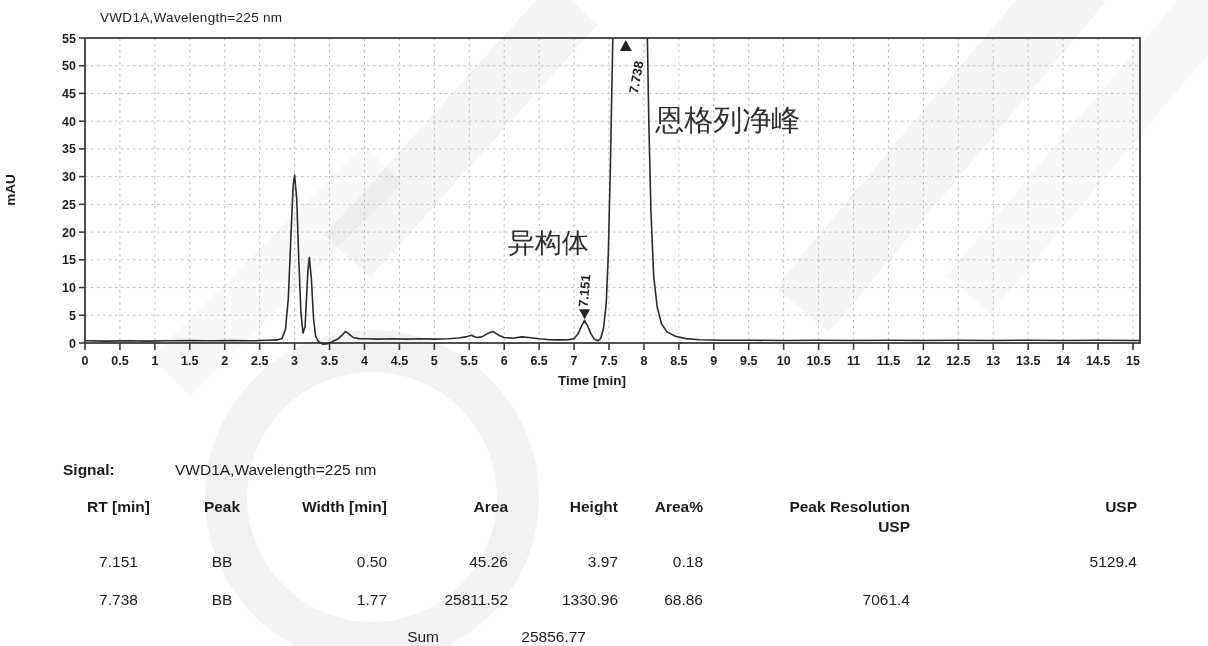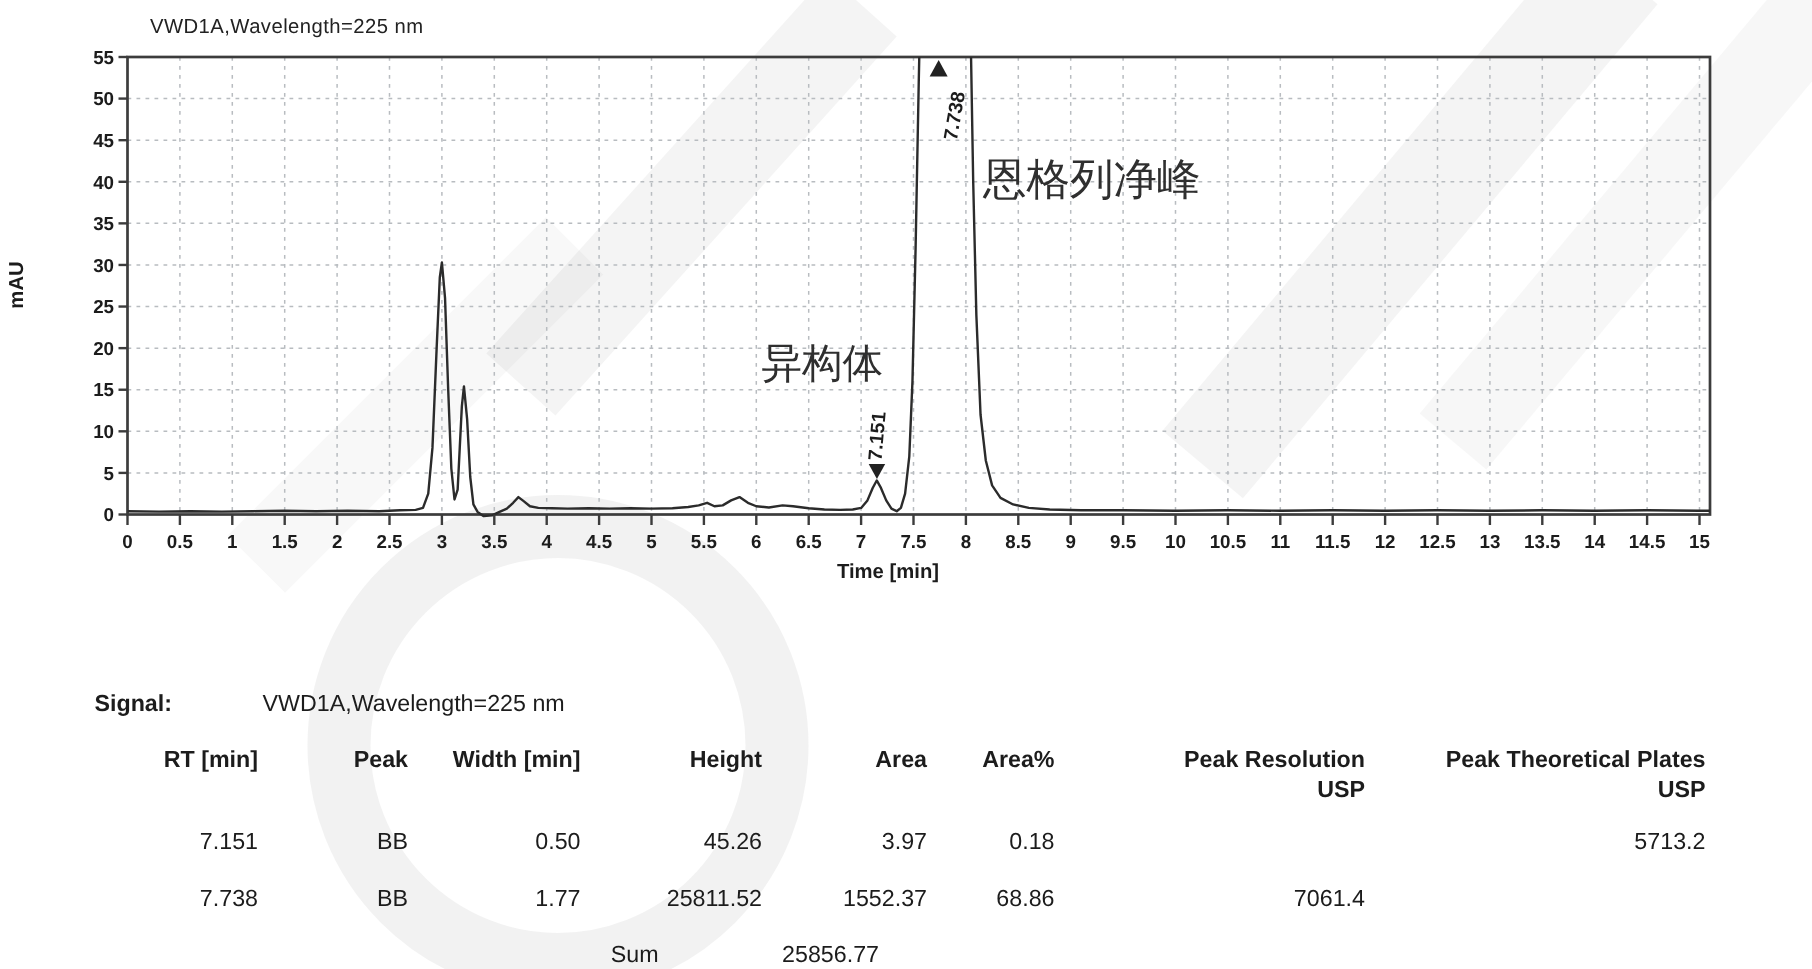--- a/index.html
+++ b/index.html
@@ -22,21 +22,21 @@
 
   
   .ptable{position:absolute;left:0;top:456px;width:1208px;font-size:15.5px;padding-left:35px;}
   .signal-row{margin:5px 0 0 28px;height:22px;}
   .signal-label{font-weight:bold;display:inline-block;width:112px;}
   .grid-row{display:grid;margin-left:30px;
     grid-template-columns:107px 100px 115px 121px 110px 85px 207px 227px;}
   .thead{margin-top:14px;font-weight:bold;line-height:20px;}
   .drow{margin-top:16px;height:22px;}
   .sumrow{margin-top:15px;height:22px;gap:26px;}
-  .c-center{text-align:right;}
+  .c-center{text-align:center;}
   .c-right{text-align:right;}
   .hsub{min-height:20px;}
 </style>
 </head>
 <body>
 
 <div class="page">
 
   <div class="wm wm-ring"></div>
   <div class="wm wm-bar1"></div>
@@ -208,55 +208,54 @@
       <div class="c-center">
           <div class="hmain">RT [min]</div>
         </div>
       <div class="c-center">
           <div class="hmain">Peak</div>
         </div>
       <div class="c-right">
           <div class="hmain">Width [min]</div>
         </div>
       <div class="c-right">
+          <div class="hmain">Area</div>
+        </div>
+      <div class="c-right">
           <div class="hmain">Height</div>
-        </div>
-      <div class="c-right">
-          <div class="hmain">Area</div>
         </div>
       <div class="c-right">
           <div class="hmain">Area%</div>
         </div>
       <div class="c-right">
           <div class="hmain">Peak Resolution</div>
           <div class="hsub">USP</div>
         </div>
       <div class="c-right">
-          <div class="hmain">Peak Theoretical Plates</div>
           <div class="hsub">USP</div>
         </div>
     </div>
 
     <div class="grid-row drow">
       <div class="c-center">7.151</div>
       <div class="c-center">BB</div>
       <div class="c-right">0.50</div>
       <div class="c-right">45.26</div>
       <div class="c-right">3.97</div>
       <div class="c-right">0.18</div>
       <div class="c-right"></div>
-      <div class="c-right">5713.2</div>
+      <div class="c-right">5129.4</div>
     </div>
 
     <div class="grid-row drow">
       <div class="c-center">7.738</div>
       <div class="c-center">BB</div>
       <div class="c-right">1.77</div>
       <div class="c-right">25811.52</div>
-      <div class="c-right">1552.37</div>
+      <div class="c-right">1330.96</div>
       <div class="c-right">68.86</div>
       <div class="c-right">7061.4</div>
     </div>
 
     <div class="grid-row sumrow">
       <div></div>
         <div></div>
       <div class="c-right">Sum</div>
       <div class="c-right">25856.77</div>
       <div></div>

